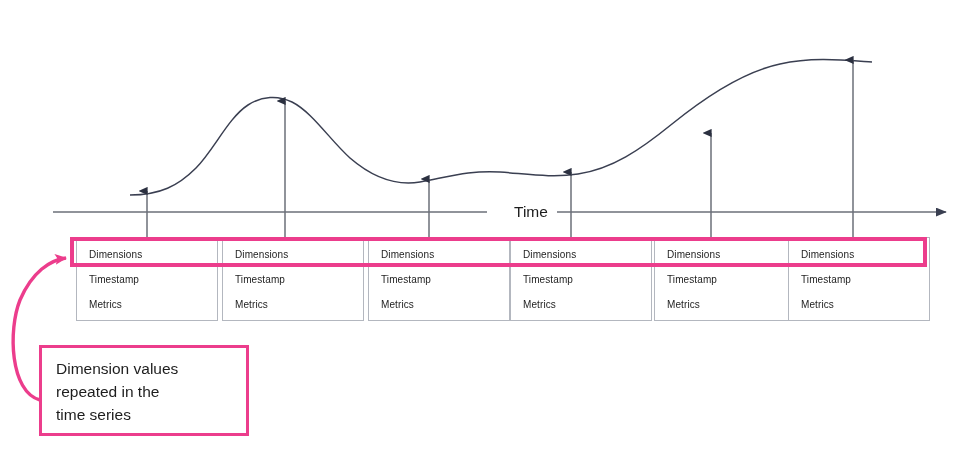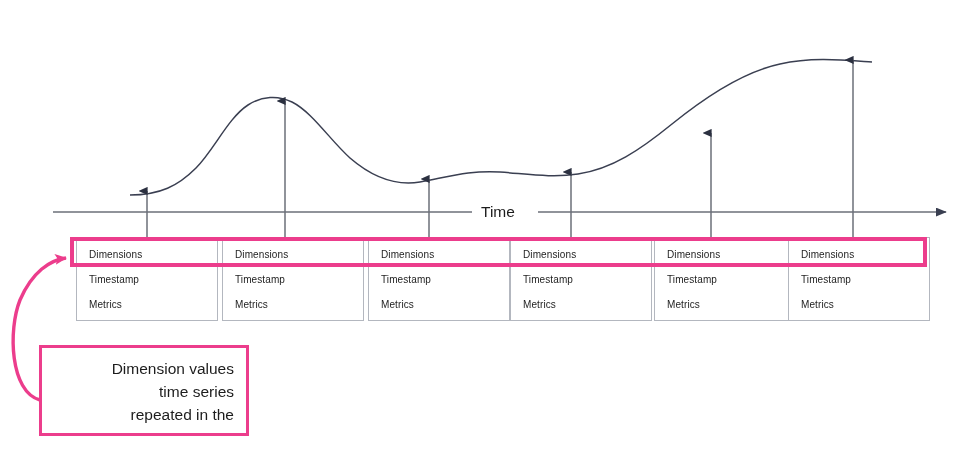--- a/index.html
+++ b/index.html
@@ -47,21 +47,20 @@
     border: 4px solid #ec3d8c;
     background: transparent;
   }
   
   .callout-box {
     position: absolute;
     box-sizing: border-box;
     border: 3px solid #ec3d8c;
     background: #ffffff;
     padding: 9px 12px 9px 14px;
-    text-align: right;
   }
   .callout-line {
     font-size: 15.5px;
     line-height: 23px;
     color: #1d1d1d;
     white-space: nowrap;
   }
   .axis-label {
     position: absolute;
     font-size: 15.5px;
@@ -101,21 +100,21 @@
     <line x1="147" y1="270" x2="147" y2="191" stroke="#6b6f78" stroke-width="1.5" marker-end="url(#m-up)"></line>
     <line x1="285" y1="270" x2="285" y2="101" stroke="#6b6f78" stroke-width="1.5" marker-end="url(#m-up)"></line>
     <line x1="429" y1="270" x2="429" y2="179" stroke="#6b6f78" stroke-width="1.5" marker-end="url(#m-up)"></line>
     <line x1="571" y1="270" x2="571" y2="172" stroke="#6b6f78" stroke-width="1.5" marker-end="url(#m-up)"></line>
     <line x1="711" y1="270" x2="711" y2="133" stroke="#6b6f78" stroke-width="1.5" marker-end="url(#m-up)"></line>
     <line x1="853" y1="270" x2="853" y2="60" stroke="#6b6f78" stroke-width="1.5" marker-end="url(#m-up)"></line>
 
     <path d="M 40,400 C 10,392 8,330 20,300 C 32,272 50,260 66,258" fill="none" stroke="#ec3d8c" stroke-width="3.4" marker-end="url(#m-pink)"></path>
   </svg>
 
-  <div class="axis-label" style="left:472px; top:203px;">Time</div>
+  <div class="axis-label" style="left:505px; top:203px;">Time</div>
 
   <div class="record-box" style="left:76px; top:237px; width:142px; height:84px;">
     <div class="record-line">Dimensions</div>
     <div class="record-line">Timestamp</div>
     <div class="record-line">Metrics</div>
   </div>
 
   <div class="record-box" style="left:222px; top:237px; width:142px; height:84px;">
     <div class="record-line">Dimensions</div>
     <div class="record-line">Timestamp</div>
@@ -143,17 +142,17 @@
   <div class="record-box" style="left:788px; top:237px; width:142px; height:84px;">
     <div class="record-line">Dimensions</div>
     <div class="record-line">Timestamp</div>
     <div class="record-line">Metrics</div>
   </div>
 
   <div class="highlight-rect" style="left:70px; top:237px; width:857px; height:30px;"></div>
 
   <div class="callout-box" style="left:39px; top:345px; width:210px; height:91px;">
     <div class="callout-line">Dimension values</div>
+    <div class="callout-line">repeated in the</div>
     <div class="callout-line">time series</div>
-    <div class="callout-line">repeated in the</div>
   </div>
 
 </div>
 
 </body></html>

